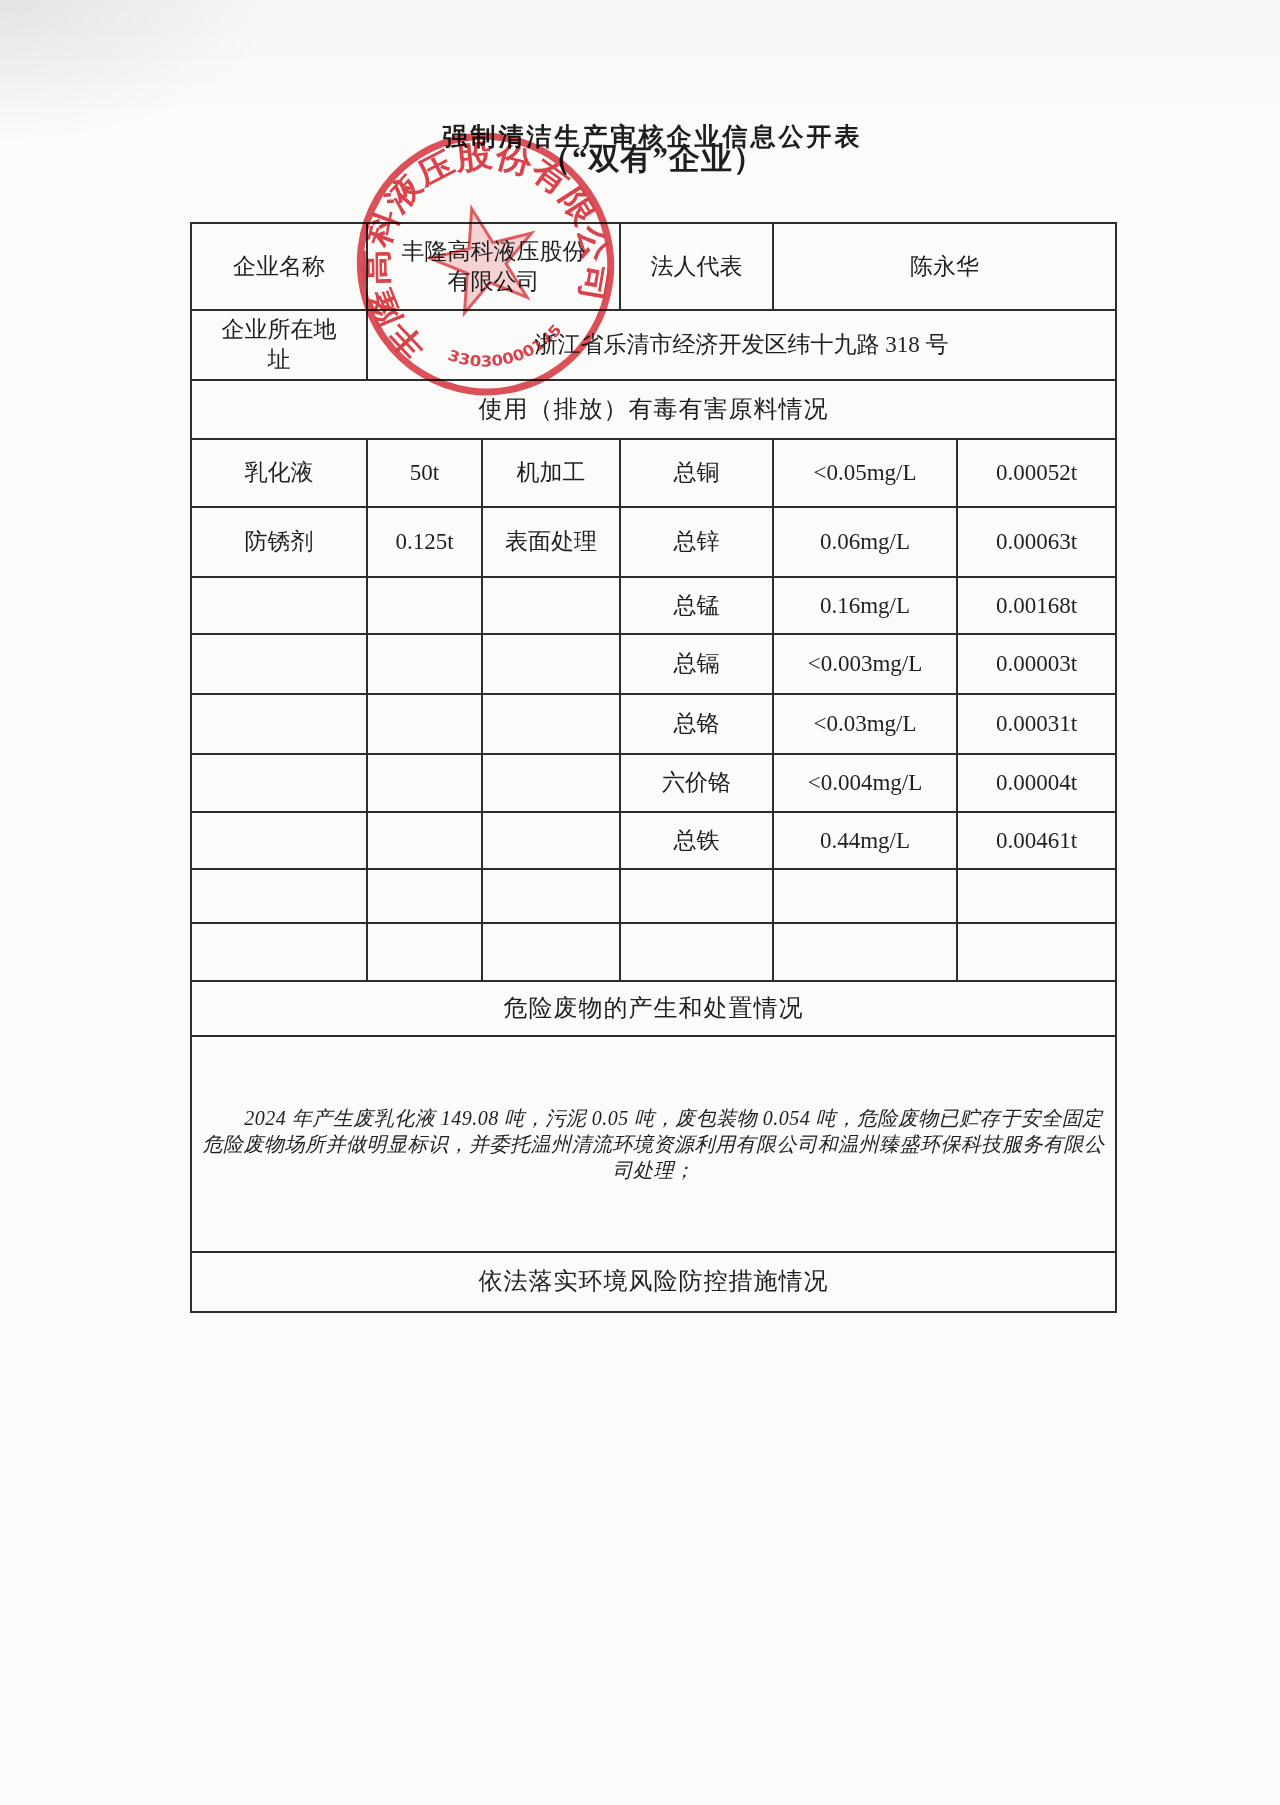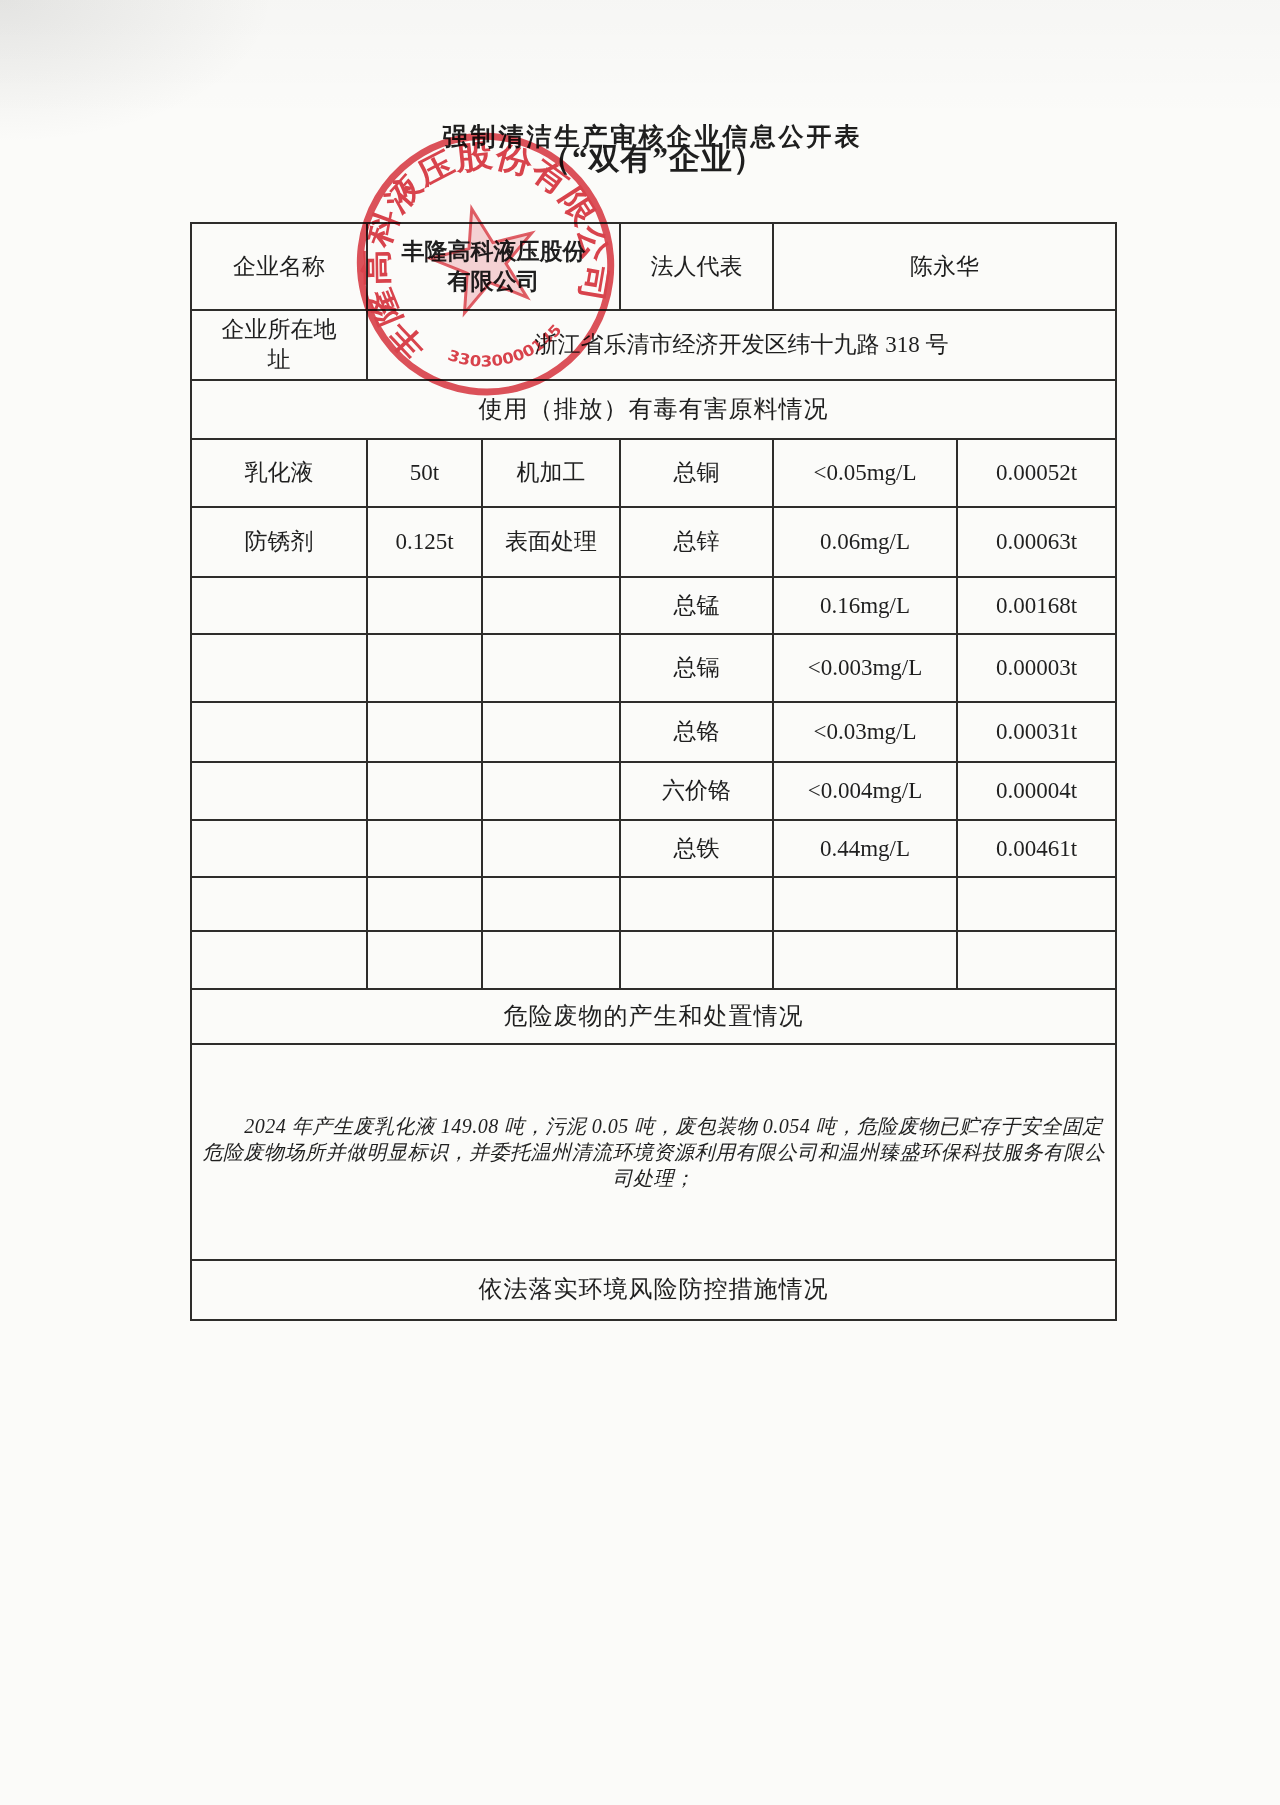--- a/index.html
+++ b/index.html
@@ -34,21 +34,21 @@
     overflow:hidden;
   }
   td.pre{white-space:pre-line;}
   td.section{font-size:24px;letter-spacing:1px;}
   td.para{
     text-align:justify;vertical-align:top;
     padding:24px 20px 10px 20px;
     font-size:20px;line-height:2.05;
     text-indent:2em;letter-spacing:.5px;font-style:italic;
   }
-  .company-cell{font-weight:700;}
+  .company-cell{font-weight:400;}
   
   .seal{
     position:absolute;left:352px;top:130px;width:268px;height:272px;
     transform:rotate(-14deg);
     opacity:.9;mix-blend-mode:multiply;pointer-events:none;
   }
   .seal svg{width:100%;height:100%;}
 </style>
 </head>
 <body>
@@ -100,21 +100,21 @@
       <td>0.00063t</td>
     </tr>
     <tr style="height:57px">
       <td></td>
       <td></td>
       <td></td>
       <td>总锰</td>
       <td>0.16mg/L</td>
       <td>0.00168t</td>
     </tr>
-    <tr style="height:68px">
+    <tr style="height:60px">
       <td></td>
       <td></td>
       <td></td>
       <td>总镉</td>
       <td>&lt;0.003mg/L</td>
       <td>0.00003t</td>
     </tr>
     <tr style="height:60px">
       <td></td>
       <td></td>

